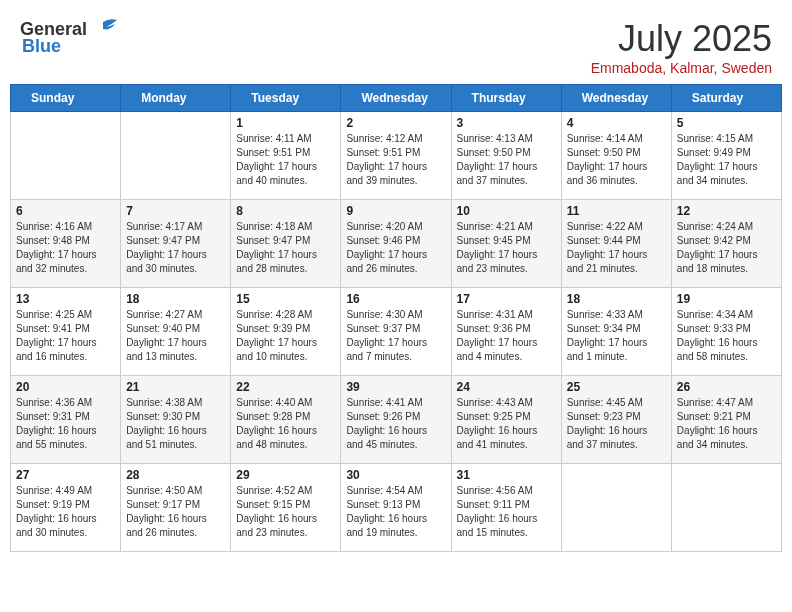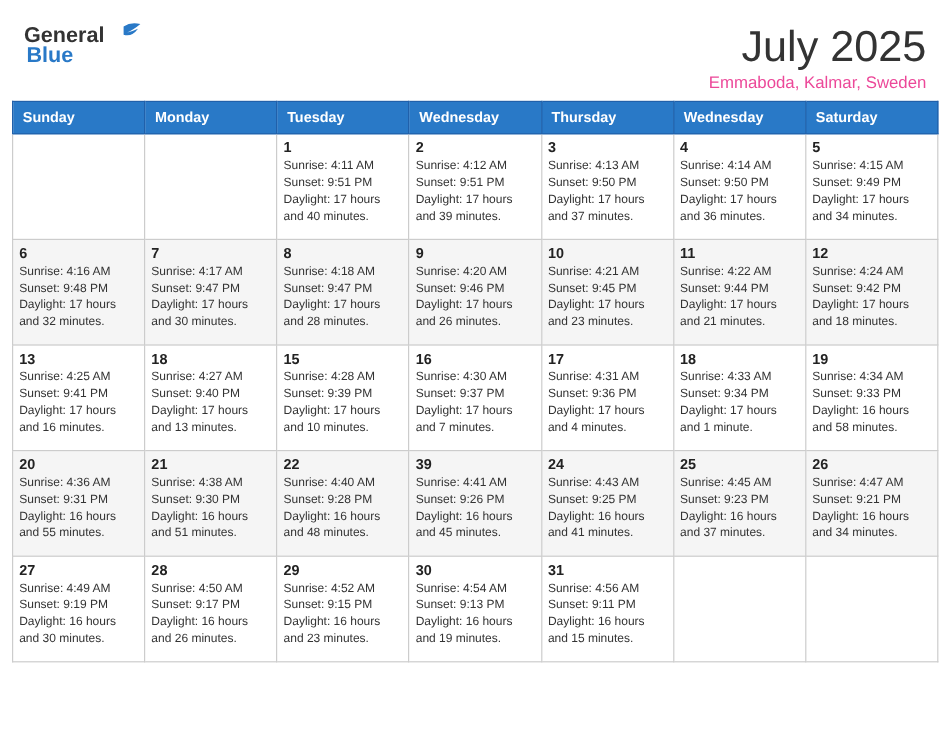--- a/index.html
+++ b/index.html
@@ -18,21 +18,21 @@
     }
     .calendar {
       width: 100%;
       border-collapse: collapse;
       margin-top: 4px;
       font-size: 11px;
     }
     .calendar th {
       background-color: #2979c7;
       color: #fff;
-      padding: 6px 8px;
+      padding: 6px 20px;
       text-align: left;
       font-size: 12px;
       font-weight: bold;
       border: 1px solid #2060aa;
     }
     .calendar td {
       border: 1px solid #ccc;
       padding: 4px 5px;
       vertical-align: top;
       width: 110px;
@@ -66,21 +66,21 @@
       <div style="display: flex; align-items: center;">
         <span style="font-size: 18px; font-weight: bold; color: rgb(51, 51, 51); font-family: Arial;">General</span>
         <svg width="32" height="22" viewBox="0 0 32 22">
           <path d="M16,4 Q22,0 30,2 Q24,7 19,9 Q24,8 28,6 Q23,13 16,11 Z" fill="#2979c7"></path>
         </svg>
       </div>
       <span style="font-size: 18px; font-weight: bold; color: rgb(41, 121, 199); font-family: Arial; margin-top: -4px; margin-left: 2px; text-align: right;">Blue</span>
     </div>
     <div style="text-align: right;">
       <div style="font-size: 36px; color: rgb(51, 51, 51); font-weight: normal; font-family: Arial;">July 2025</div>
-      <div style="font-size: 14px; color: #ec4899; font-family: Arial;">Emmaboda, Kalmar, Sweden</div>
+      <div style="font-size: 14px; color: #b91c1c; font-family: Arial;">Emmaboda, Kalmar, Sweden</div>
     </div>
   </div>
 
 <table class="calendar">
   <thead>
     <tr>
     <th>Sunday</th>
         <th>Monday</th>
         <th>Tuesday</th>
         <th>Wednesday</th>

